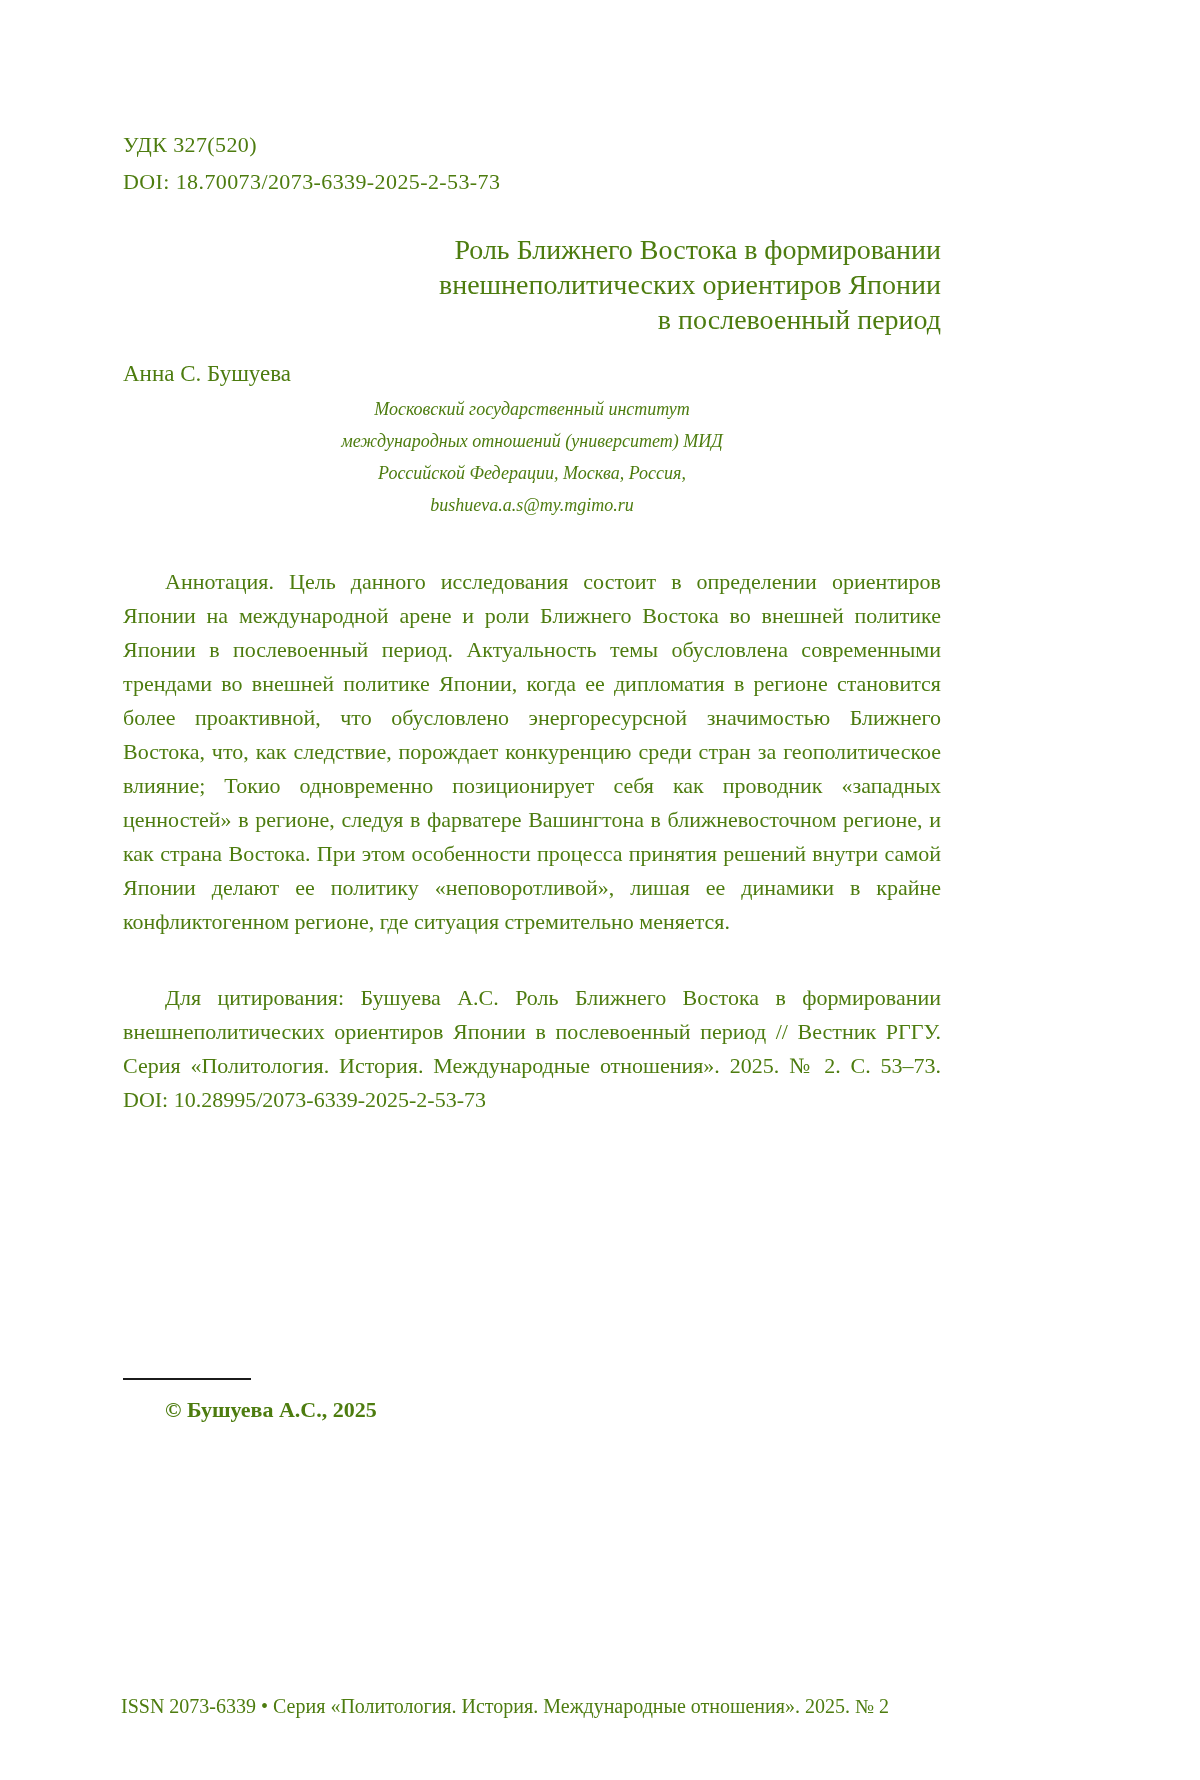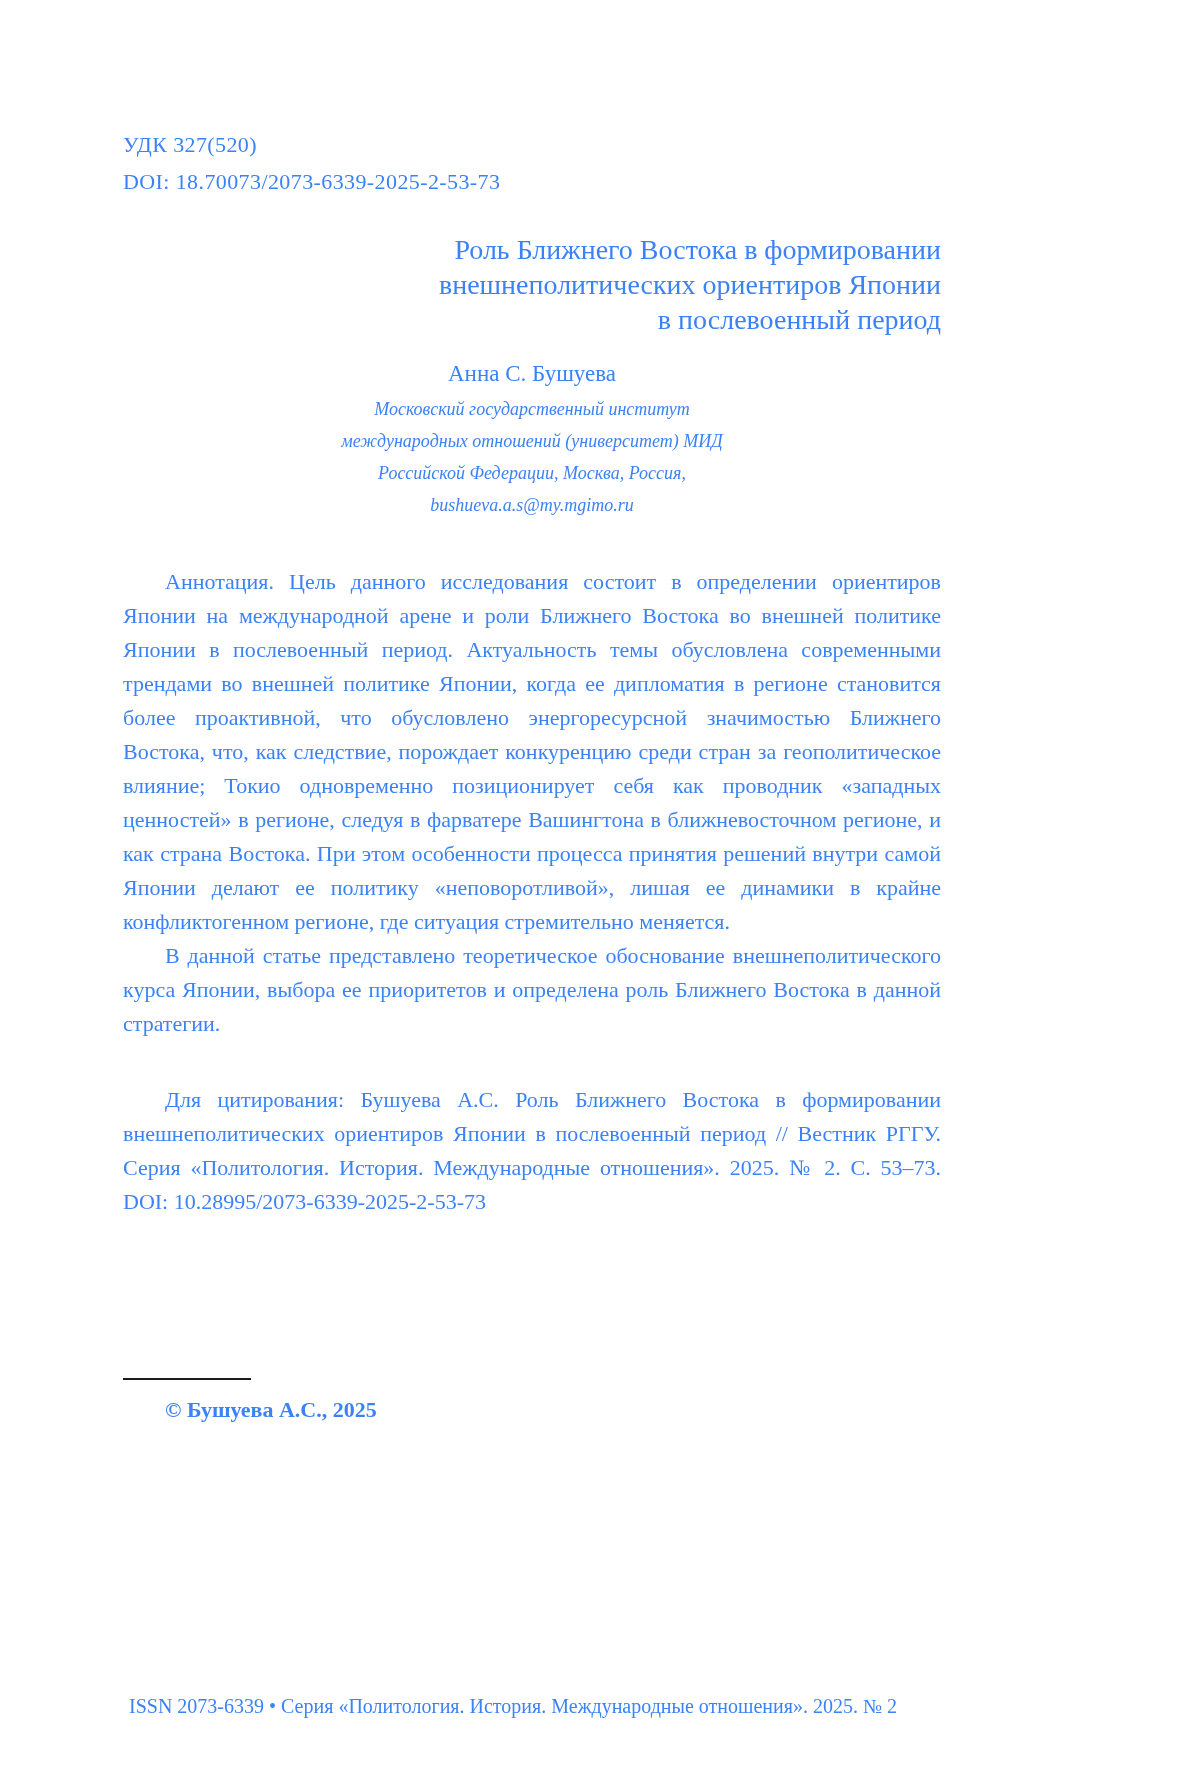--- a/index.html
+++ b/index.html
@@ -2,21 +2,21 @@
 <html lang="ru"><head>
 <meta charset="utf-8">
 <style>
   * { margin: 0; padding: 0; box-sizing: border-box; }
   html, body { background: #ffffff; }
   .page {
     position: relative;
     width: 1200px;
     height: 1780px;
     background: #ffffff;
-    color: #3b82f6;
+    color: #4d7c0f;
     font-family: "Liberation Serif", "DejaVu Serif", serif;
     overflow: hidden;
   }
   .content {
     position: absolute;
     left: 123px;
     top: 126px;
     width: 818px;
   }
   .meta {
@@ -29,21 +29,20 @@
     font-size: 28px;
     line-height: 35px;
     font-weight: 400;
     text-align: right;
     white-space: pre-line;
   }
   .author {
     margin-top: 22px;
     font-size: 23px;
     line-height: 30px;
-    text-align: center;
   }
   .affiliation {
     margin-top: 4px;
     font-size: 18px;
     line-height: 32px;
     font-style: italic;
     text-align: center;
     white-space: pre-line;
   }
   .par {
@@ -64,21 +63,21 @@
   }
   .copyright-rule {
     width: 128px;
     height: 2px;
     background: #1b1b1b;
     margin-bottom: 14px;
   }
   .copyright-text { padding-left: 42px; font-weight: bold; }
   .footer {
     position: absolute;
-    left: 129px;
+    left: 121px;
     top: 1693px;
     width: 818px;
     font-size: 20px;
     line-height: 26px;
   }
 </style>
 </head>
 <body>
 
 <div class="page">
@@ -96,21 +95,20 @@
 
     <div class="author">Анна С. Бушуева</div>
 
     <div class="affiliation">Московский государственный институт
 международных отношений (университет) МИД
 Российской Федерации, Москва, Россия,
 bushueva.a.s@my.mgimo.ru</div>
 
     <p class="par abstract"><span class="italic">Аннотация.</span> <span>Цель данного исследования состоит в определении ориентиров Японии на международной арене и роли Ближнего Востока во внешней политике Японии в послевоенный период. Актуальность темы обусловлена современными трендами во внешней политике Японии, когда ее дипломатия в регионе становится более проактивной, что обусловлено энергоресурсной значимостью Ближнего Востока, что, как следствие, порождает конкуренцию среди стран за геополитическое влияние; Токио одновременно позиционирует себя как проводник «западных ценностей» в регионе, следуя в фарватере Вашингтона в ближневосточном регионе, и как страна Востока. При этом особенности процесса принятия решений внутри самой Японии делают ее политику «неповоротливой», лишая ее динамики в крайне конфликтогенном регионе, где ситуация стремительно меняется.</span></p>
 
-    <p class="par">В данной статье представлено теоретическое обоснование внешнеполитического курса Японии, выбора ее приоритетов и определена роль Ближнего Востока в данной стратегии.</p>
 
 
     <p class="par cite"><span class="italic">Для цитирования: Бушуева А.С.</span> <span>Роль Ближнего Востока в формировании внешнеполитических ориентиров Японии в послевоенный период // Вестник РГГУ. Серия «Политология. История. Международные отношения». 2025. № 2. С. 53–73. DOI: 10.28995/2073-6339-2025-2-53-73</span></p>
 
   </div>
 
   <div class="copyright">
     <div class="copyright-rule"></div>
     <div class="copyright-text">© Бушуева А.С., 2025</div>
   </div>

